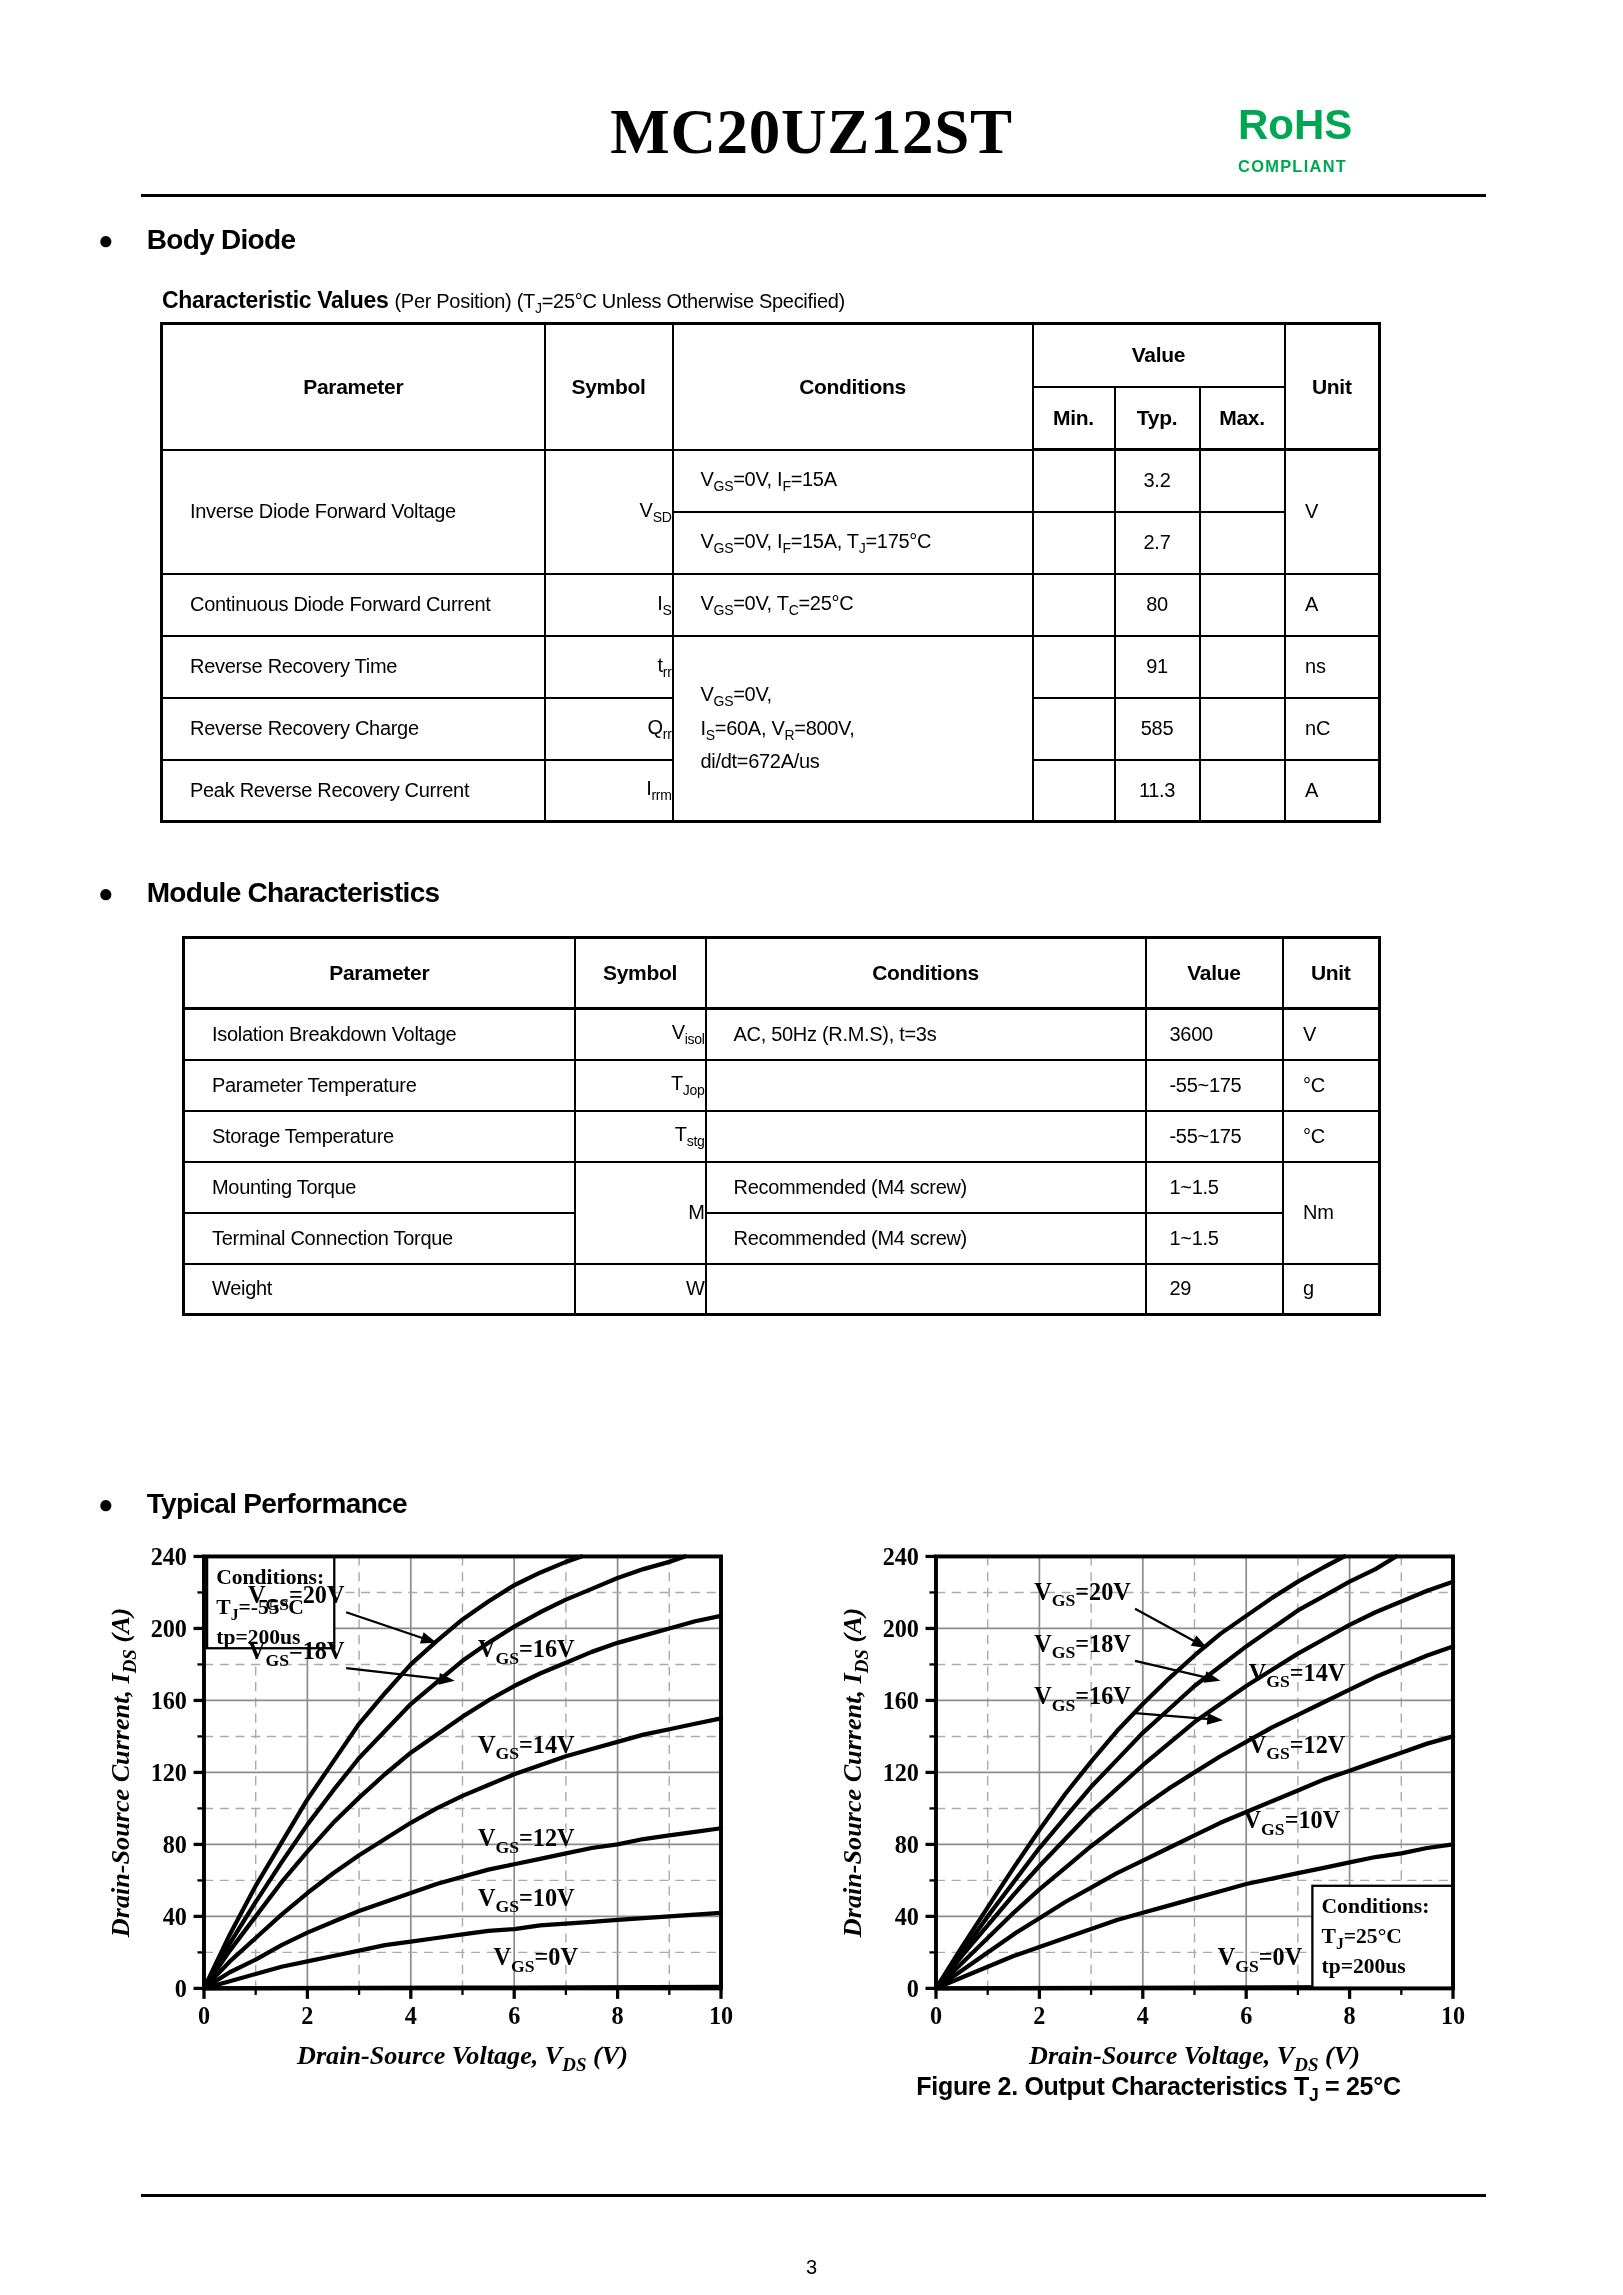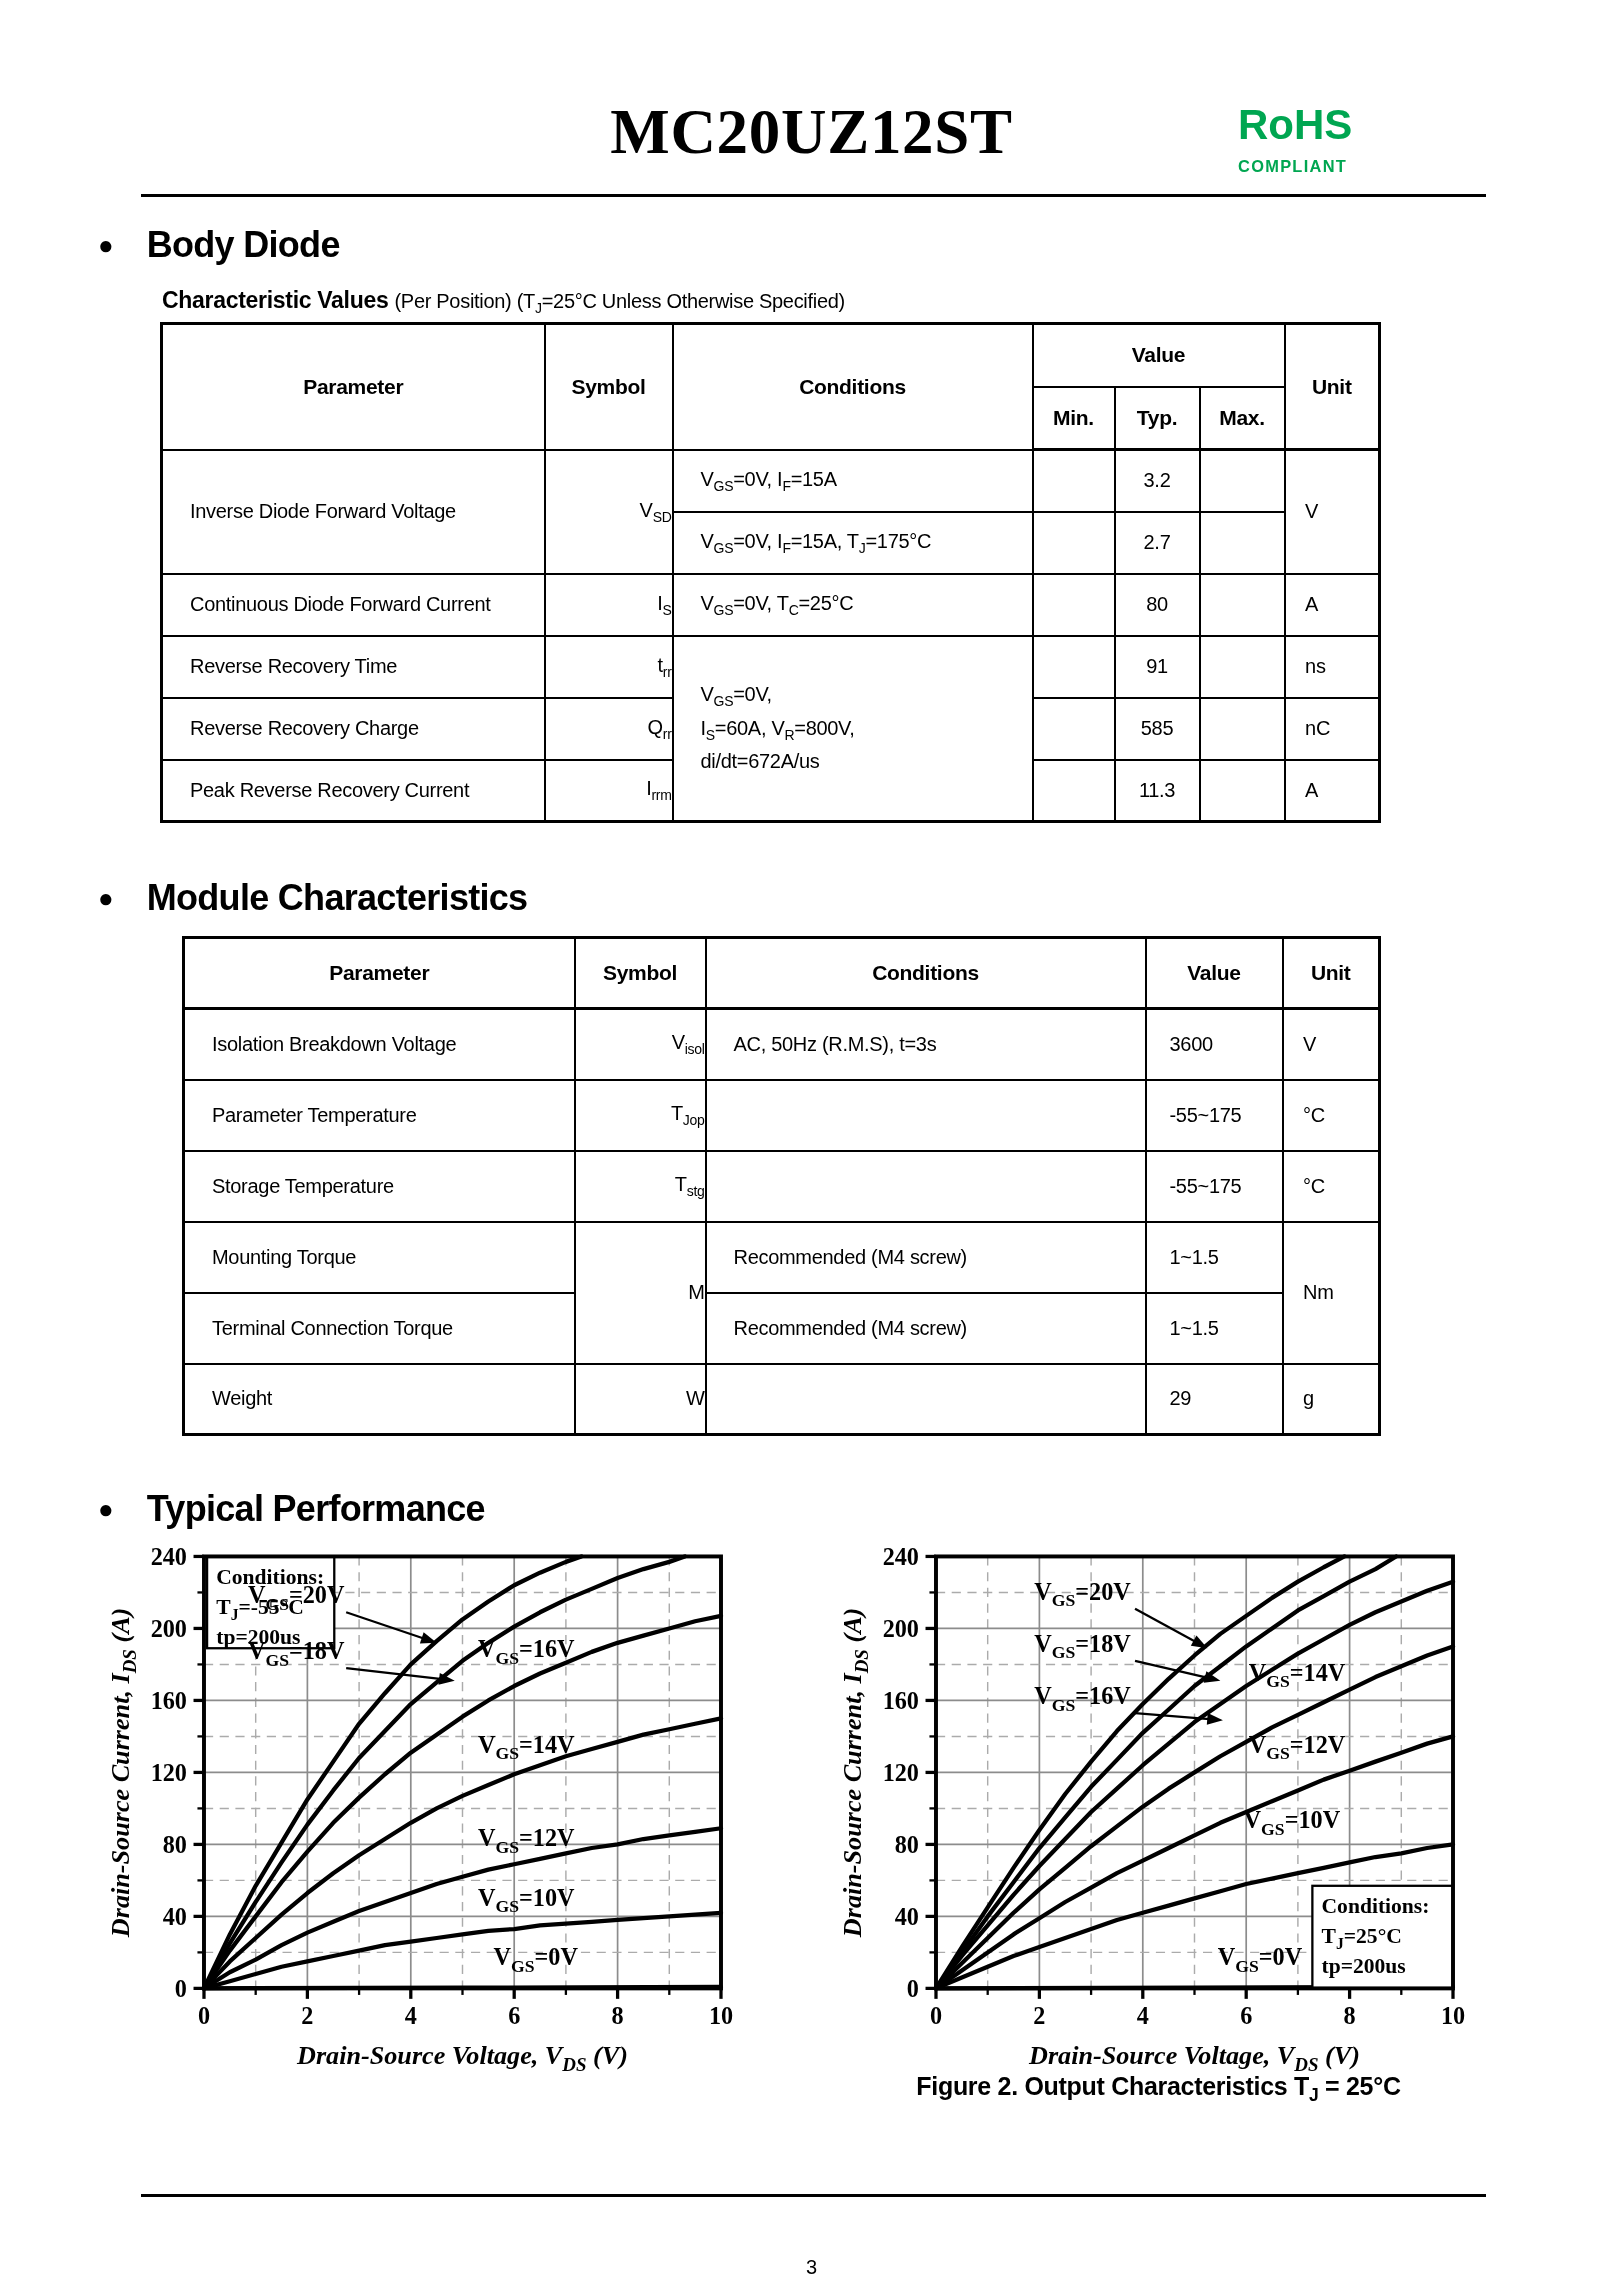--- a/index.html
+++ b/index.html
@@ -8,32 +8,32 @@
   .doc-title{position:absolute;top:64px;left:0;width:1623px;text-align:center;
         font-family:"Liberation Serif",serif;font-weight:bold;font-size:63px;letter-spacing:0.7px;}
   .rohs{position:absolute;left:1238px;top:72px;text-align:left;font-weight:bold;}
   .rohs-main{font-size:42px;line-height:42px;}
   .rohs-sub{font-size:16.4px;margin-top:10.5px;letter-spacing:1.3px;}
   .rule{position:absolute;left:141px;width:1345px;background:#000;}
   .rule1{top:162px;height:3.3px;}
   .rule2{top:2162px;height:2.6px;}
   .section{position:absolute;left:98px;display:flex;align-items:center;gap:33px;}
   .bullet{font-size:26px;line-height:26px;}
-  .section-label{font-size:36px;font-weight:bold;letter-spacing:-0.7px;}
+  .section-label{font-size:28px;font-weight:bold;letter-spacing:-0.7px;}
   .sec1{top:192px;} .sec2{top:845px;} .sec3{top:1456px;}
   .subtitle{position:absolute;left:162px;top:255px;font-size:23px;font-weight:bold;letter-spacing:-0.3px;}
   .subtitle .note{font-weight:normal;font-size:20px;}
   table{border-collapse:collapse;table-layout:fixed;background:#fff;}
   .t1{position:absolute;left:160px;top:290px;width:1217px;border:3.9px solid #000;}
   .t2{position:absolute;left:182px;top:904px;width:1195px;border:3.9px solid #000;}
   td,th{border:2px solid #000;font-size:20px;letter-spacing:-0.3px;vertical-align:middle;
         padding:0;overflow:hidden;}
   th{font-size:21px;font-weight:bold;text-align:center;}
   .t1 tr.h{height:63px;} .t1 tr.r{height:62px;}
-  .t2 tr.h{height:71px;} .t2 tr.r{height:71px;}
+  .t2 tr.h{height:71px;} .t2 tr.r{height:51px;}
   .hb{border-bottom:3.9px solid #000;}
   td.param,td.cond{text-align:left;padding-left:27px;}
   td.sym{text-align:right;padding-left:13px;}
   td.val{text-align:center;}
   td.unit{text-align:left;padding-left:19.6px;}
   td.lval{text-align:left;padding-left:23px;}
   td.cond{padding-right:6.5px;}
   .pre{white-space:pre-line;line-height:1.55;}
   sub{font-size:70%;}
   .chart{position:absolute;width:661px;height:589px;}

